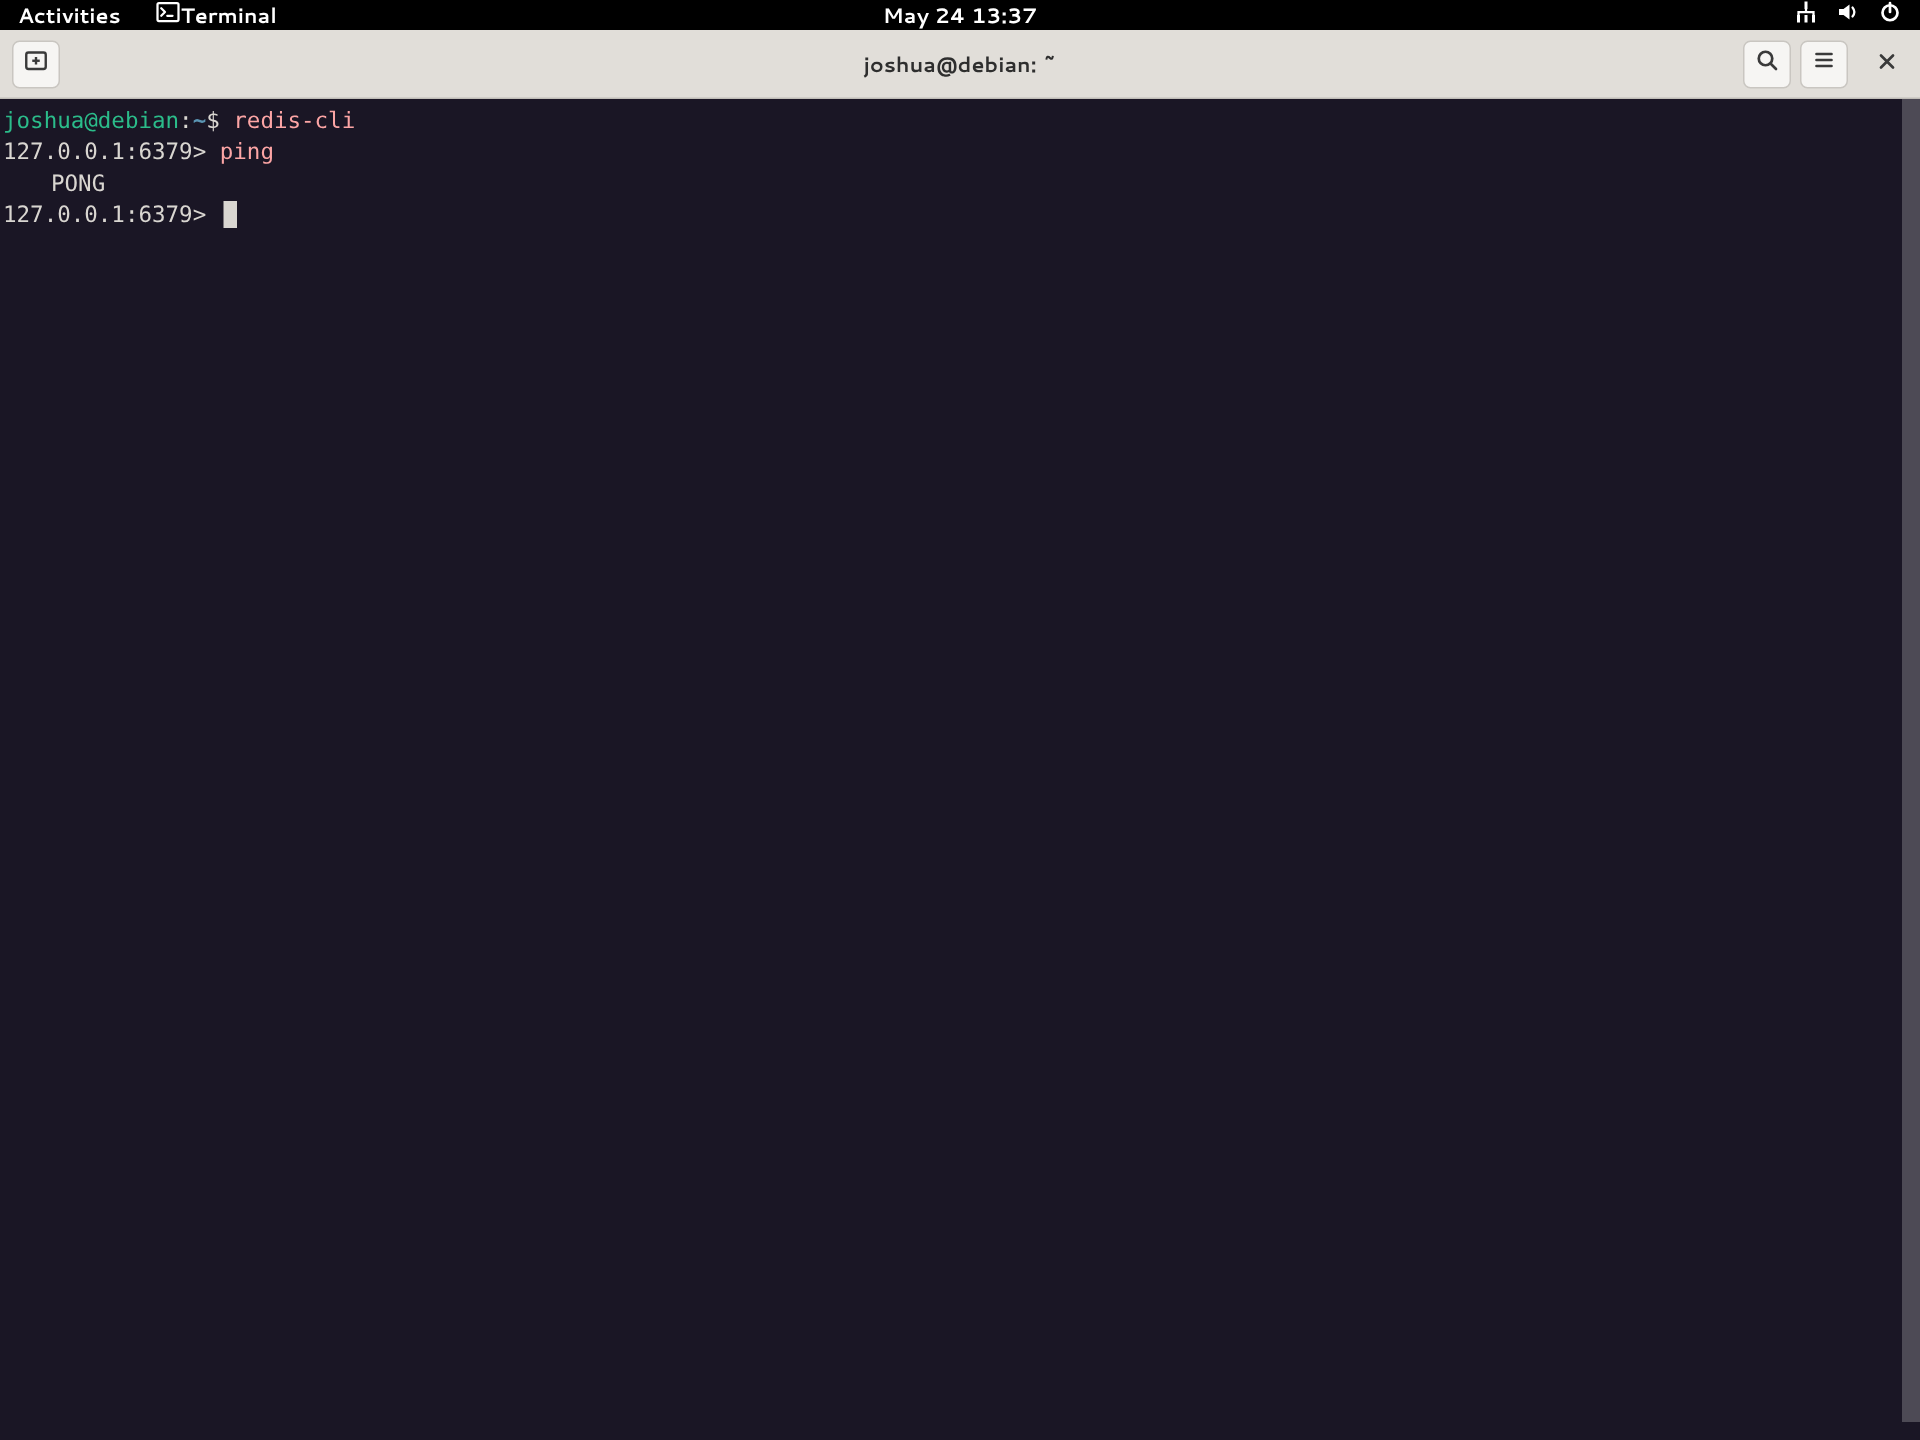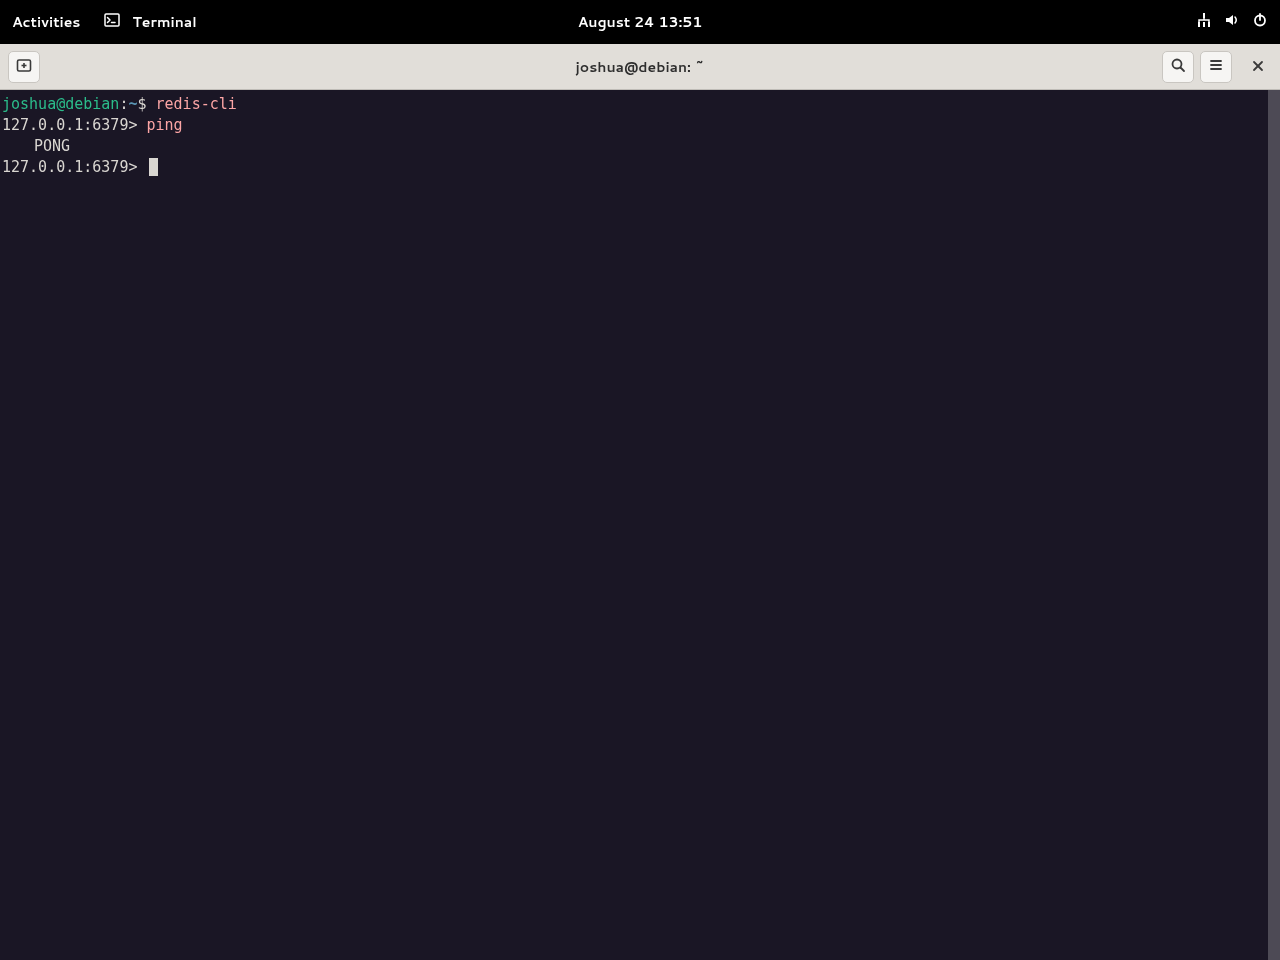--- a/index.html
+++ b/index.html
@@ -6,40 +6,40 @@
     body {
       width: 1280px;
       height: 960px;
       font-family: Cantarell, sans-serif;
       background: #1a1625;
       overflow: hidden;
     }
 
     
     .top-panel {
-      height: 44px;
+      height: 20px;
       background: #000;
       color: #fff;
       display: flex;
       align-items: center;
       font-size: 14px;
       font-weight: 600;
       padding: 0 12px;
       position: relative;
     }
     .top-panel-left {
       display: flex;
       align-items: center;
       gap: 24px;
     }
     .activities { cursor: pointer; }
     .app-menu {
       display: flex;
       align-items: center;
-      gap: 12px;
+      gap: 0;
       cursor: pointer;
     }
     .app-menu svg { width: 16px; height: 16px; }
     .top-panel-center {
       position: absolute;
       left: 50%;
       transform: translateX(-50%);
       cursor: pointer;
     }
     .top-panel-right {
@@ -142,21 +142,21 @@
       <span>
         <svg viewBox="0 0 16 16" fill="none" stroke="#fff" stroke-width="1.5">
           <rect x="1" y="2" width="14" height="12" rx="1"></rect>
           <path d="M3.5 5.5 L6 8 L3.5 10.5" stroke-linecap="round" stroke-linejoin="round"></path>
           <line x1="7.5" y1="10.5" x2="11" y2="10.5" stroke-linecap="round"></line>
         </svg>
       </span>
       <span>Terminal</span>
     </span>
   </div>
-  <div class="top-panel-center">August 24  13:51</div>
+  <div class="top-panel-center">May 24  13:37</div>
   <div class="top-panel-right">
     <span>
       <svg viewBox="0 0 16 16" fill="#fff">
           <rect x="7" y="1" width="2" height="5"></rect>
           <rect x="2" y="10" width="2" height="5"></rect>
           <rect x="12" y="10" width="2" height="5"></rect>
           <rect x="7" y="10" width="2" height="5"></rect>
           <path d="M3 10 V8 H13 V10 M8 6 V8" stroke="#fff" stroke-width="1.5" fill="none"></path>
         </svg>
     </span>

